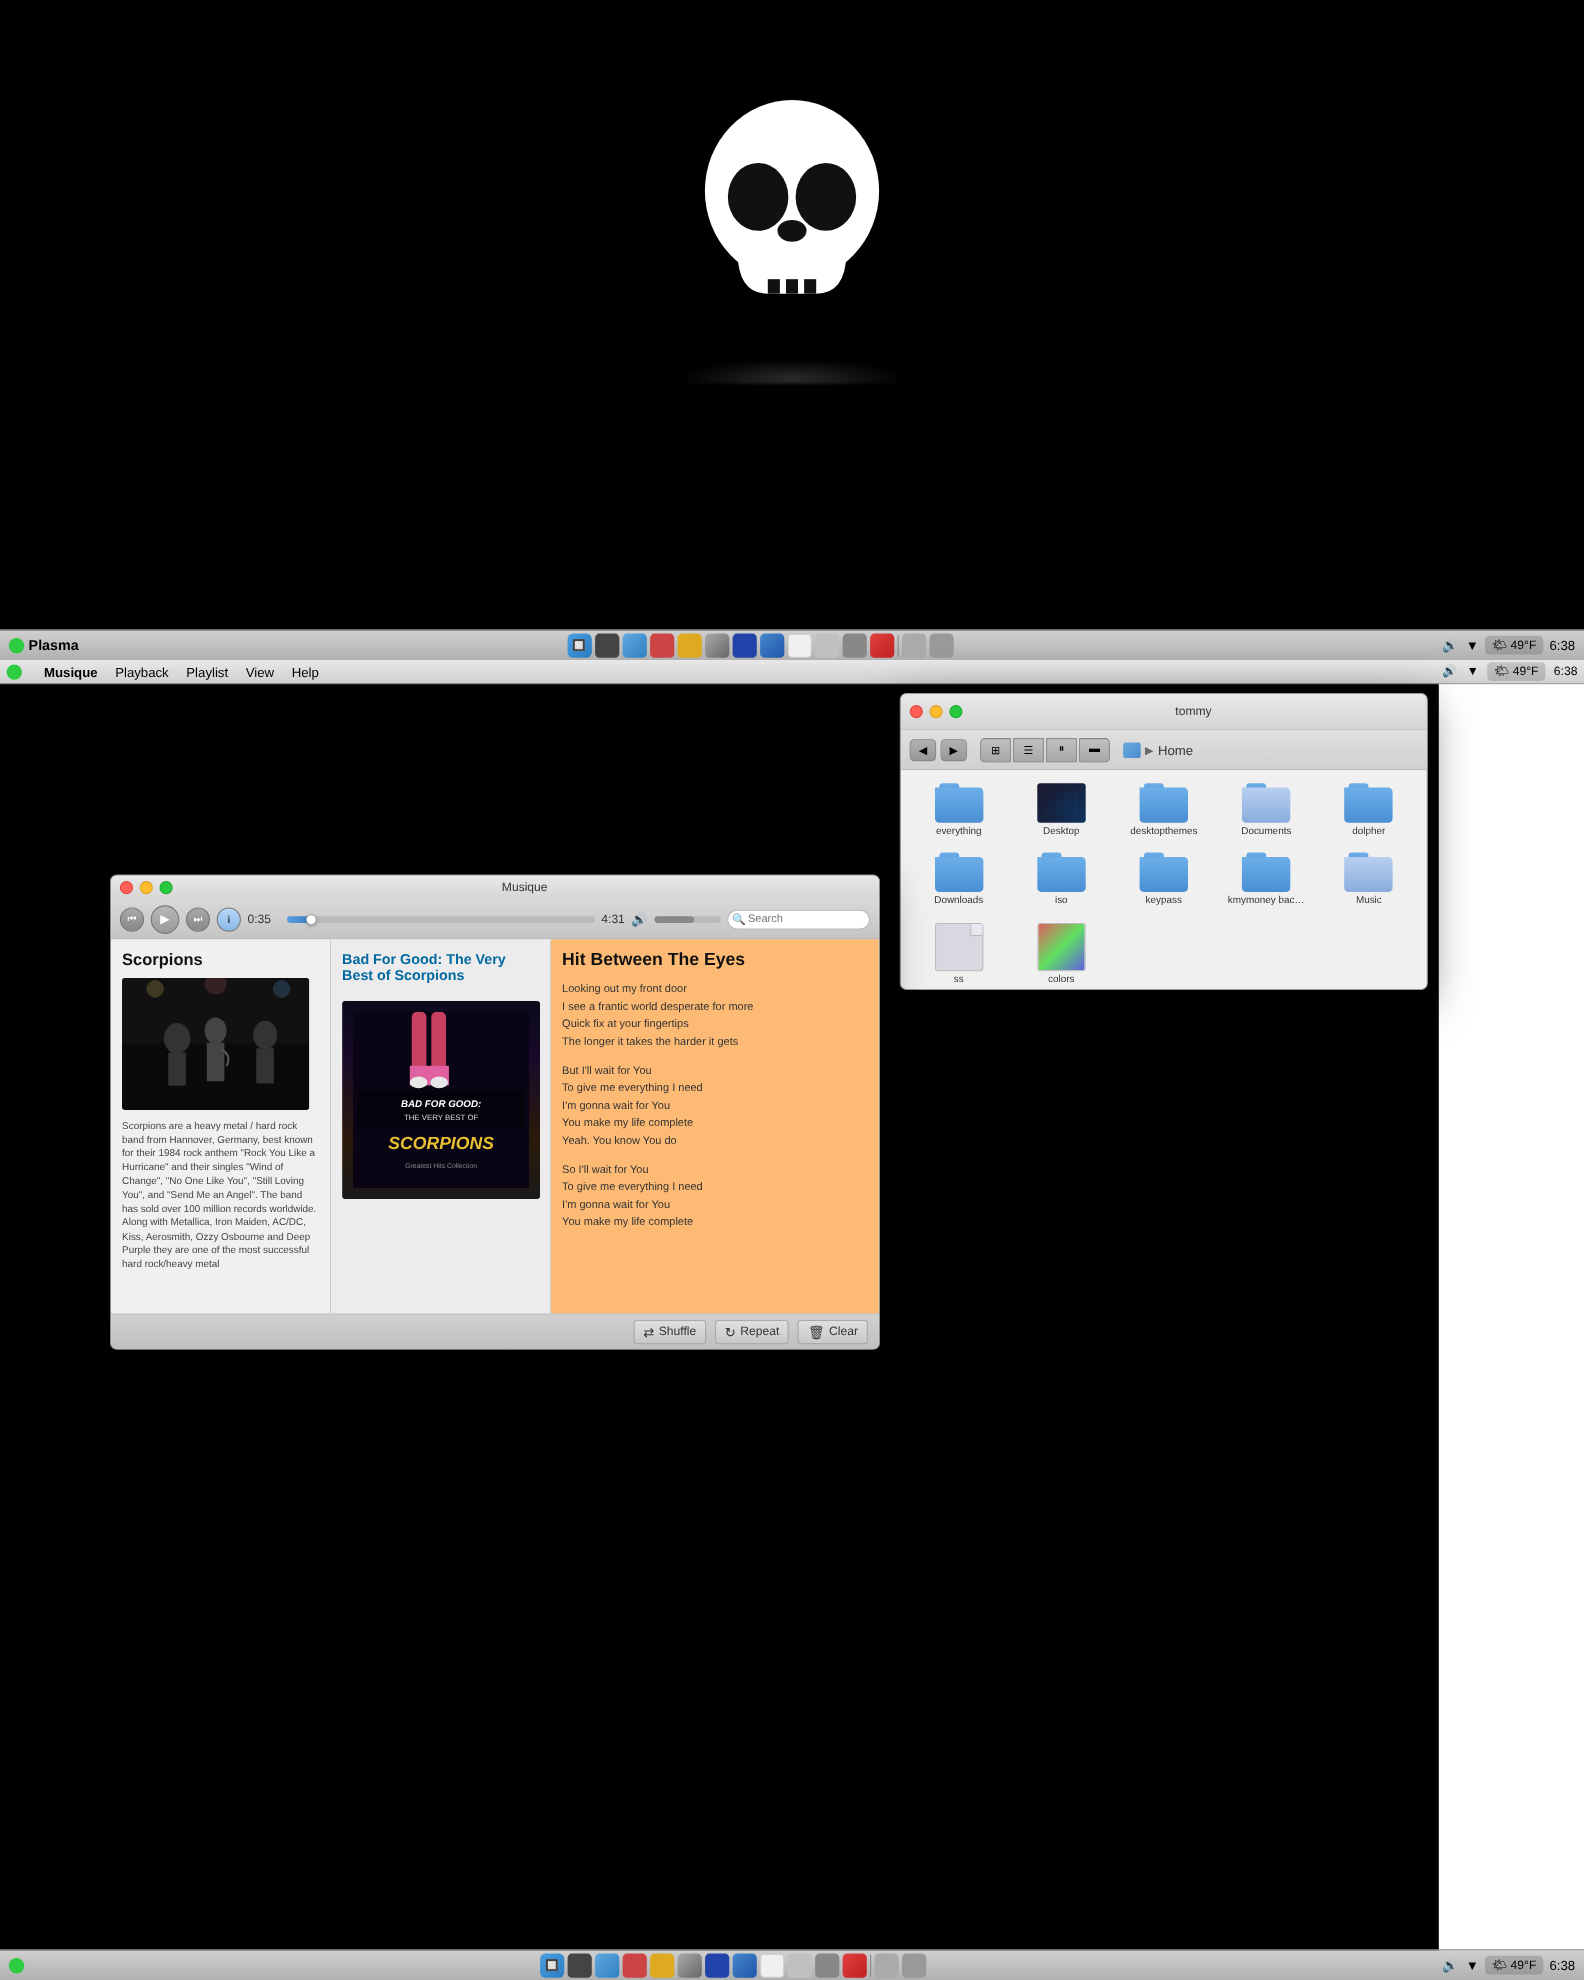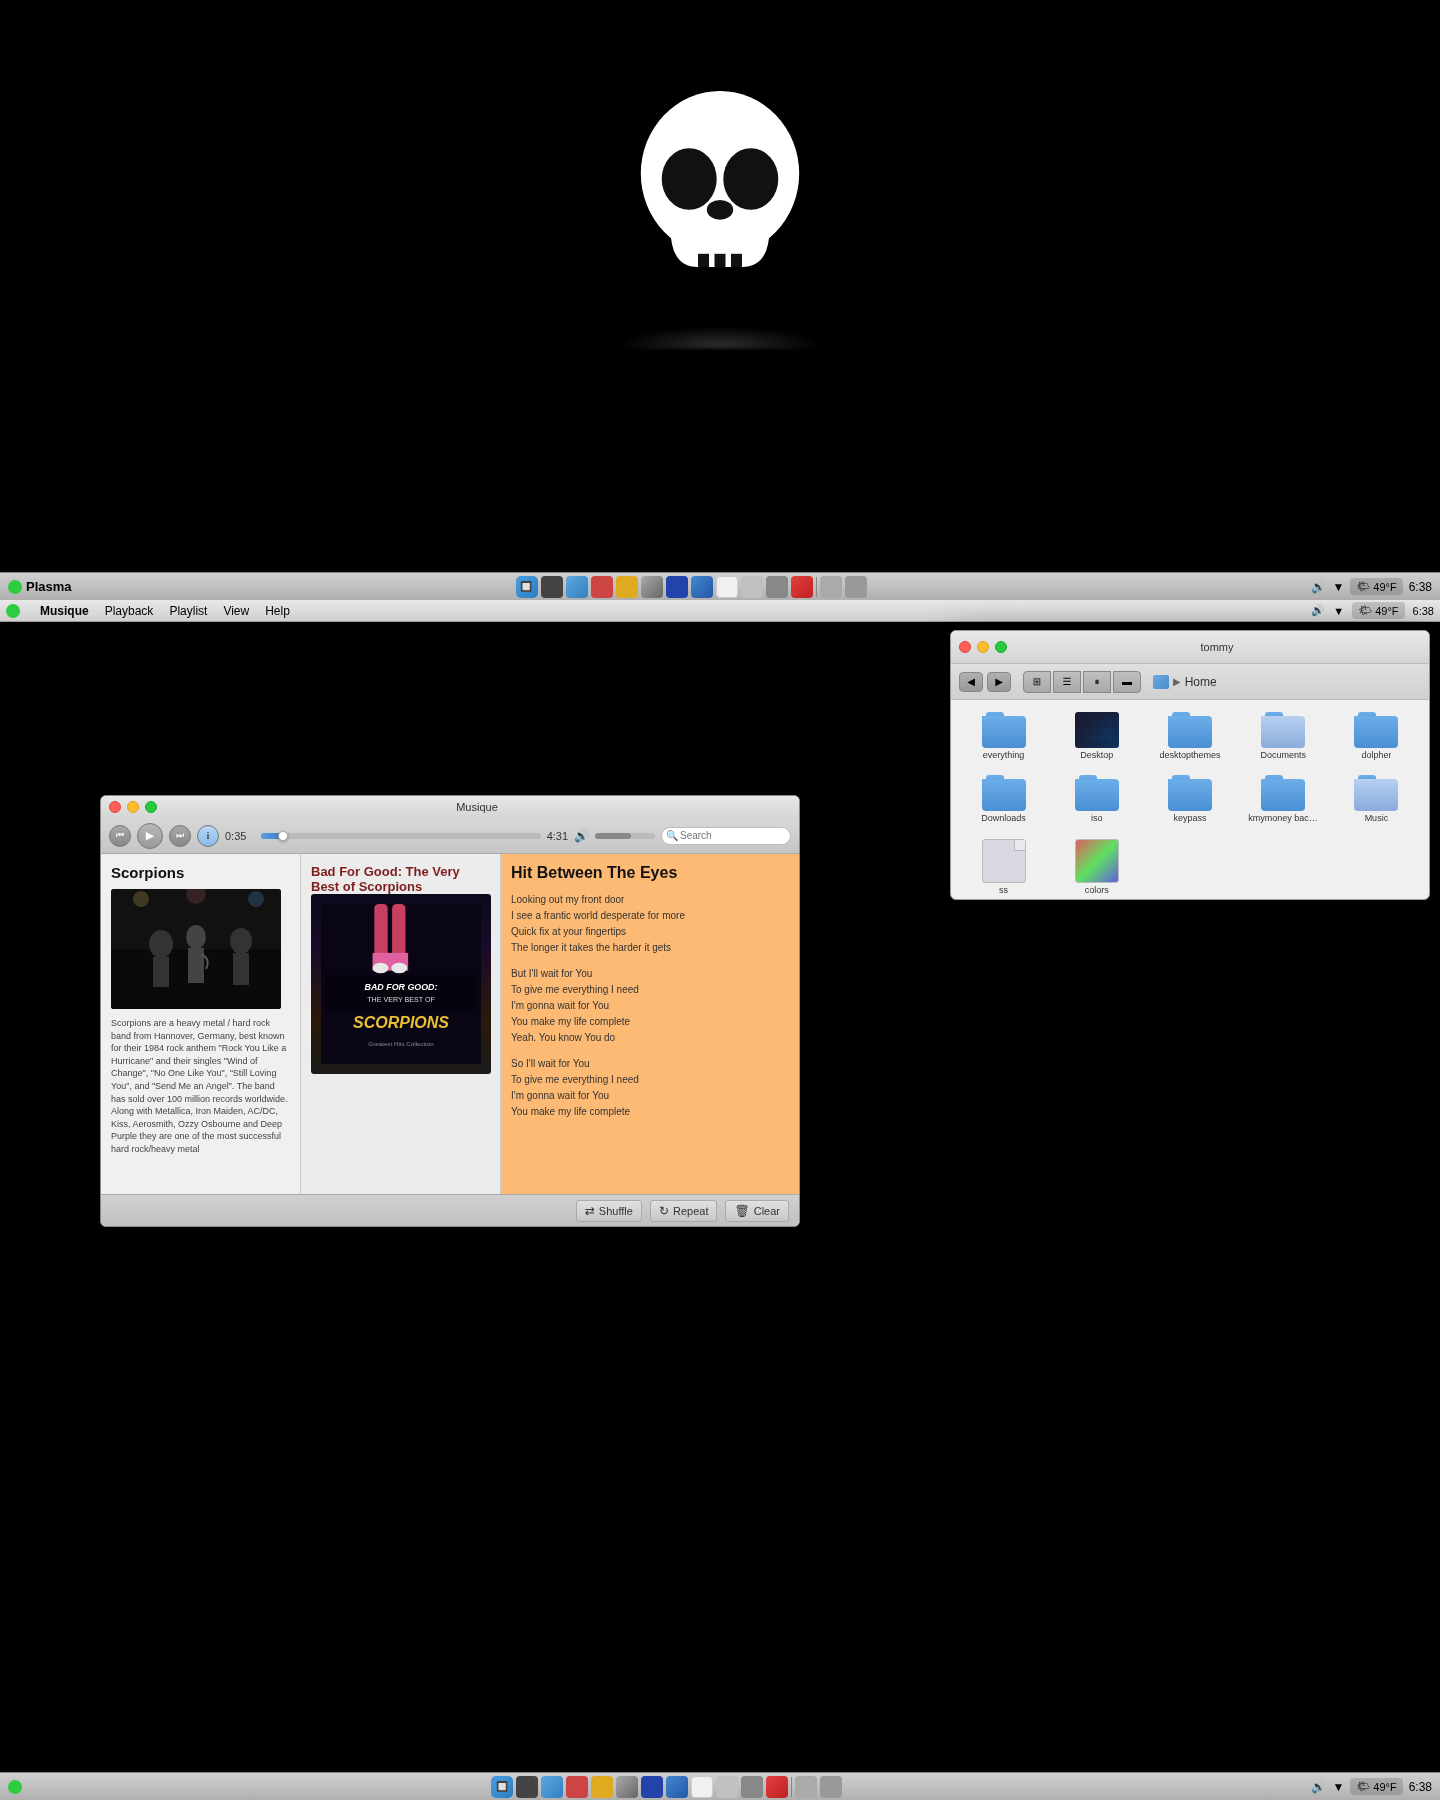--- a/index.html
+++ b/index.html
@@ -86,21 +86,21 @@
       align-items: center;
       gap: 3px;
       background: rgba(0,0,0,0.15);
       padding: 2px 6px;
       border-radius: 4px;
       font-size: 11px;
     }
 
     
     .desktop-bottom {
-      width: 1440px;
+      width: 1308px;
       height: 1200px;
       background: #000;
       position: relative;
     }
 
     
     .menubar-bottom {
       width: 1440px;
       height: 22px;
       background: linear-gradient(to bottom, #e8e8e8, #d0d0d0);
@@ -483,22 +483,22 @@
     .album-panel {
       width: 200px;
       background: #ececec;
       border-right: 1px solid #ccc;
       padding: 10px;
     }
 
     .album-title {
       font-size: 13px;
       font-weight: bold;
-      color: #7f1d1d;
-      margin-bottom: 0;
+      color: #0369a1;
+      margin-bottom: 16px;
     }
 
     .album-art {
       width: 180px;
       height: 180px;
       background: #333;
       border-radius: 3px;
       margin-bottom: 8px;
       display: flex;
       align-items: center;

